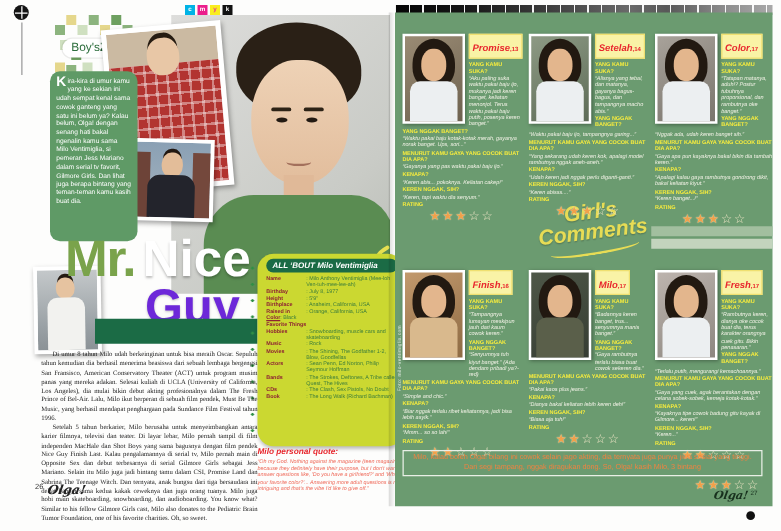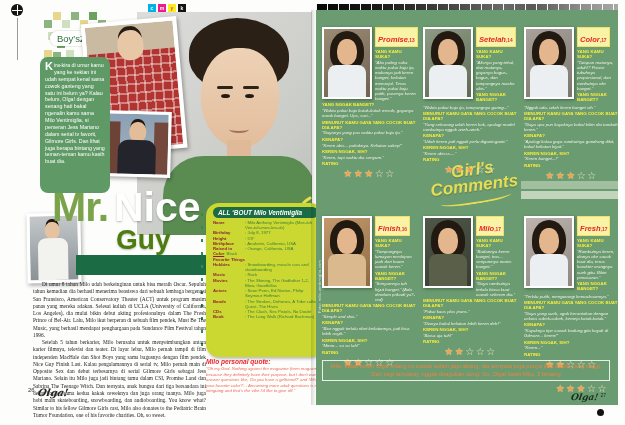--- a/index.html
+++ b/index.html
@@ -62,21 +62,21 @@
   .suit-bldg.r{left:auto;right:0;background:#74483c;}
   .suit-head{position:absolute;left:23px;top:8px;width:17px;height:20px;border-radius:46%;background:#e3bd99;box-shadow:0 -4px 0 -1px #221811;}
   .suit-body{position:absolute;left:12px;top:26px;width:38px;height:34px;background:#23242c;border-radius:10px 10px 0 0;}
   .photo-car{left:27px;top:213px;width:48px;height:64px;padding:3px;transform:rotate(-1deg);}
   .car-bg{position:absolute;inset:0;background:linear-gradient(#c4c8ca,#9aa1a5 70%,#8b9296);}
   .car-head{position:absolute;left:15px;top:6px;width:15px;height:17px;border-radius:46%;background:#e6c3a0;box-shadow:0 -4px 0 -1px #241a12;}
   .car-shirt{position:absolute;left:8px;top:22px;width:30px;height:42px;background:#f2f2ef;border-radius:8px 8px 0 0;}
 
   .title-mr{position:absolute;left:52px;top:184px;font-size:41px;font-weight:bold;color:#7aa34b;letter-spacing:-1px;}
   .title-nice{position:absolute;left:114px;top:184px;font-size:41px;font-weight:bold;color:#ffffff;text-shadow:0 1px 2px rgba(0,0,0,.25);}
-  .title-guy{position:absolute;left:116px;top:224px;font-size:28px;font-weight:bold;color:#4d7c0f;text-shadow:0 1px 2px rgba(0,0,0,.25);}
+  .title-guy{position:absolute;left:116px;top:224px;font-size:39px;font-weight:bold;color:#6d28d9;text-shadow:0 1px 2px rgba(0,0,0,.25);}
   .green-bar{position:absolute;left:76px;top:255px;width:130px;height:20px;background:#1b6b45;}
 
   .intro-box{position:absolute;left:40px;top:57px;width:70px;min-height:136px;background:#5f9a66;
     border-radius:8px;padding:5px 5px;box-sizing:border-box;}
   .intro-box p{margin:0;color:#fff;font-size:5.3px;line-height:1.3;}
   .intro-box p::first-letter{font-size:11px;font-weight:bold;float:left;line-height:9px;margin-right:1px;}
 
   .dots-col{position:absolute;left:199px;top:208px;width:6px;height:138px;
     background-image:radial-gradient(circle 2px,#2f8f45 60%,transparent 62%);
     background-size:6px 13px;background-repeat:repeat-y;}

